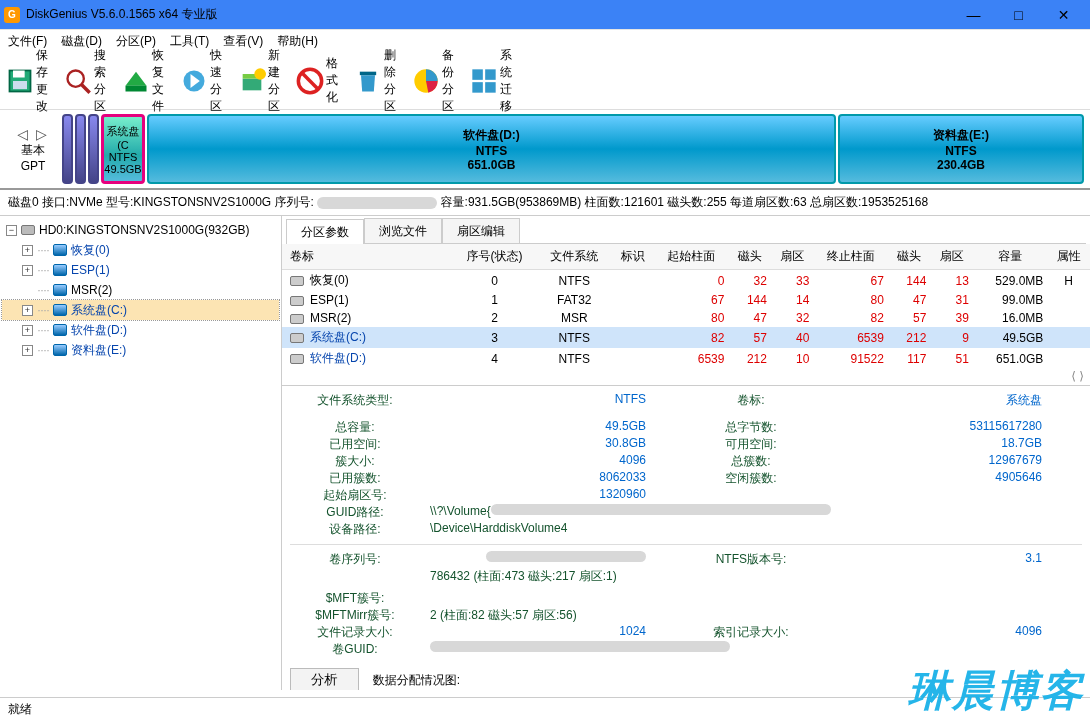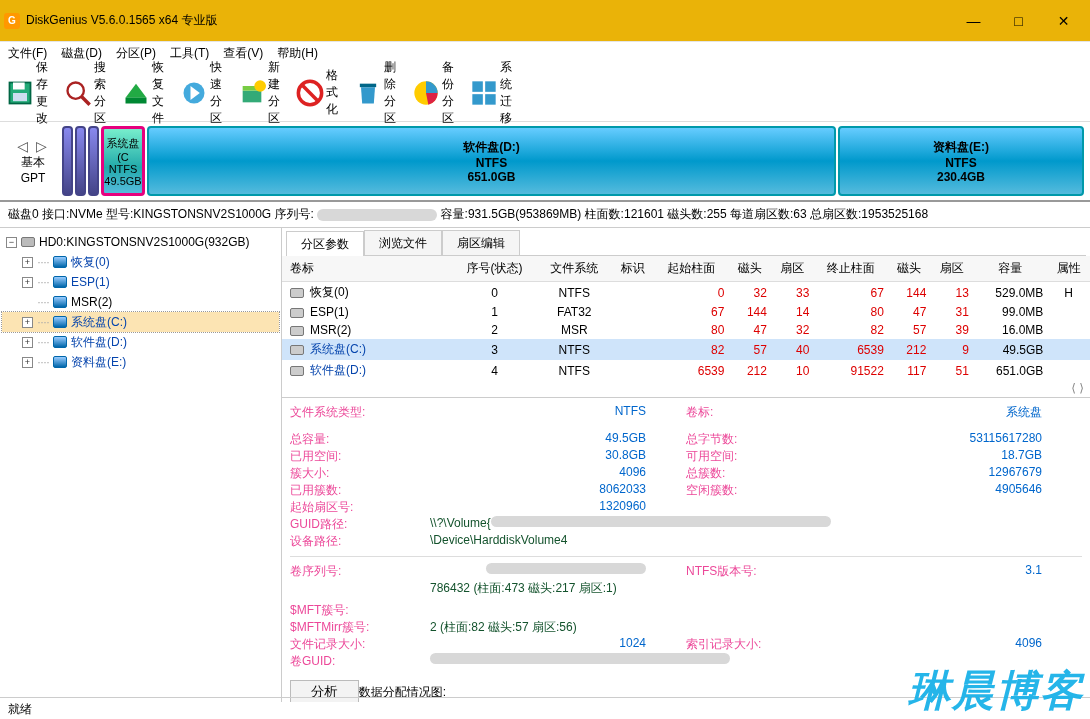--- a/index.html
+++ b/index.html
@@ -1,19 +1,19 @@
 <!DOCTYPE html>
 <html><head>
 <meta charset="utf-8">
 <style>
 * { box-sizing: border-box; margin: 0; padding: 0; font-family: "Microsoft YaHei", Tahoma, sans-serif; }
 body { background: #fff; width: 1090px; height: 719px; overflow: hidden; font-size: 12px; color: #000; position: relative; }
 
 
-.titlebar { height: 42px; background: #eab308; display: flex; align-items: center; padding: 0 4px; border-bottom: 1px solid #e5e5e5; }
+.titlebar { height: 30px; background: #3b82f6; display: flex; align-items: center; padding: 0 4px; border-bottom: 1px solid #e5e5e5; }
 .titlebar .app-icon { width: 16px; height: 16px; background: #ff9800; border-radius: 3px; margin-right: 6px; display: flex; align-items: center; justify-content: center; }
 .titlebar .app-icon::before { content: "G"; color: #fff; font-weight: bold; font-size: 10px; }
 .titlebar .title { flex: 0 0 auto; font-size: 12px; }
 .titlebar .spacer { flex: 1; }
 .winbtn { width: 45px; height: 30px; display: flex; align-items: center; justify-content: center; font-size: 14px; }
 
 
 .menubar { height: 22px; padding: 2px 8px; display: flex; gap: 14px; align-items: center; font-size: 12px; }
 .menubar span { cursor: default; }
 
@@ -63,26 +63,26 @@
 .ptable td.c { text-align: center; }
 .ptable tr.red td.num { color: #d00; }
 .ptable tr.selrow td { background: #cfe4fa; }
 .ptable tr.blue td.l { color: #0645ad; }
 .ptable .vicon { display: inline-block; width: 14px; height: 10px; background: #ccc; border: 1px solid #777; border-radius: 2px; margin-right: 6px; vertical-align: middle; }
 
 
 .detail { flex: 1; overflow: auto; padding: 6px 8px; font-size: 12px; border-top: 1px solid #ccc; margin-top: 2px; }
 .detail .row { display: flex; }
 .detail .col { flex: 1; display: flex; }
-.detail .lab { color: #ec4899; width: 130px; }
+.detail .lab { color: #14532d; width: 130px; text-align: center; }
 .detail .val { color: #06c; text-align: right; flex: 1; padding-right: 40px; }
 .detail .valtxt { color: #14532d; flex: 1; padding-left: 10px; }
 .detail .redact { display: inline-block; height: 11px; background: #d8d8d8; border-radius: 6px; }
 .detail hr { border: none; border-top: 1px solid #ddd; margin: 6px 0; }
-.analyse-row { margin-top: 10px; display: flex; align-items: center; }
+.analyse-row { margin-top: 10px; display: flex; align-items: center; gap: 14px; }
 .analyse-btn { border: 1px solid #bbb; background: #f3f3f3; padding: 2px 20px; }
 
 
 .statusbar { position: absolute; left: 0; right: 0; bottom: 0; height: 22px; border-top: 1px solid #ccc; padding: 3px 8px; font-size: 12px; }
 
 
 .watermark { position: absolute; right: 6px; bottom: 0; font-size: 42px; font-weight: bold; color: #1ab1e8; font-style: italic; letter-spacing: 2px; opacity: 0.95; pointer-events: none; margin-left: 20px; }
 
 
 .ticon svg { width: 28px; height: 28px; }

